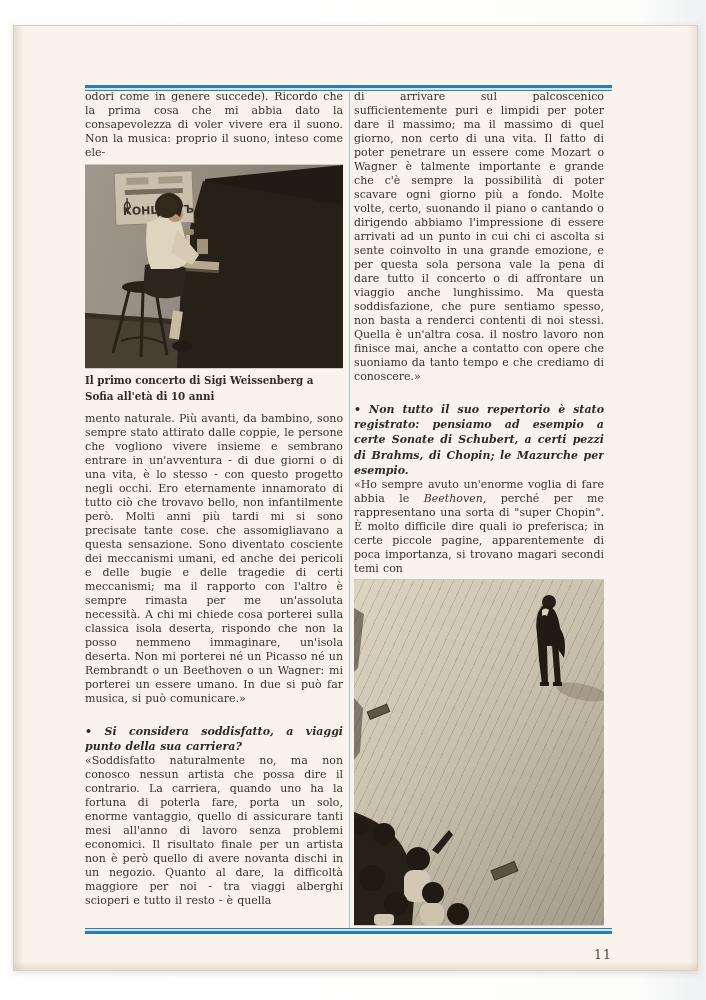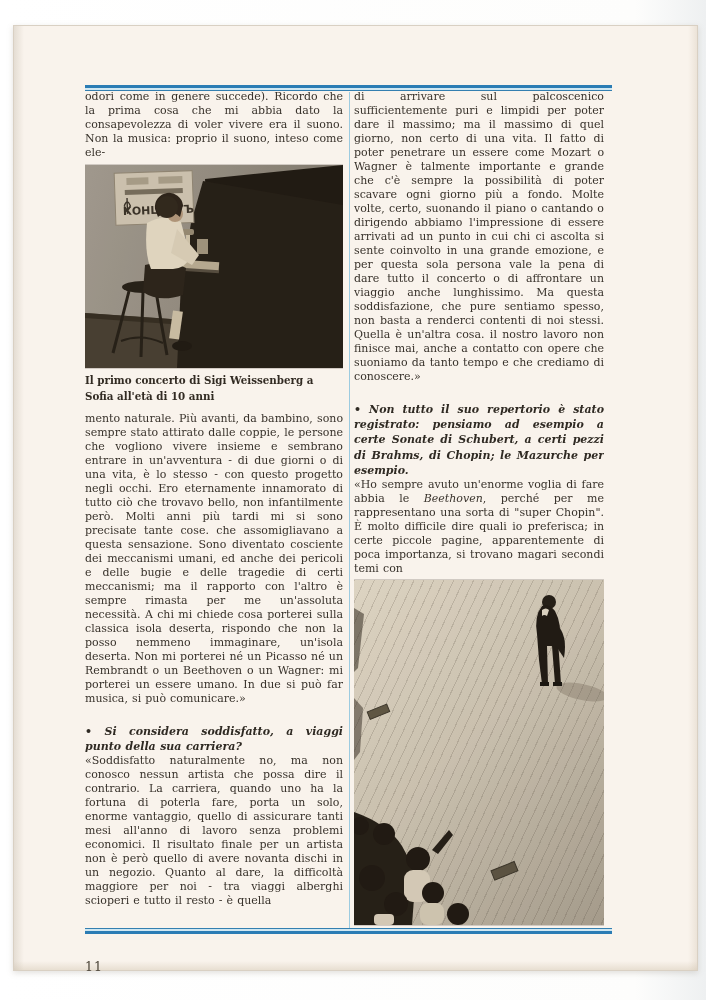--- a/index.html
+++ b/index.html
@@ -48,22 +48,22 @@
     width:250px;height:345px;
     background:
       repeating-linear-gradient(115deg, rgba(62,54,44,0.18) 0px, rgba(62,54,44,0.18) 1px, rgba(0,0,0,0) 1px, rgba(0,0,0,0) 9px),
       linear-gradient(135deg,#e0d9c9 0%,#cbc4b4 45%,#a29b8d 100%);
   }
   .photo svg{position:absolute;left:0;top:0;}
   figcaption{margin-top:4px;}
   .cap-line1{display:block;font-size:10.3px;line-height:16px;font-weight:bold;color:#322b23;}
   .cap-line2{display:block;font-size:10.3px;line-height:12.6px;font-weight:normal;color:#3a332b;}
   .page-number{
-    position:absolute;left:71px;top:921px;width:527px;text-align:left;
-    font-size:12.5px;color:#4d4539;letter-spacing:1px;margin-top:12px;
+    position:absolute;left:71px;top:921px;width:527px;text-align:right;
+    font-size:12.5px;color:#4d4539;letter-spacing:1px;
   }
   .italic{font-style:italic;}
 </style>
 </head>
 <body>
 
 <div class="page">
 
   <div class="rule rule-top"></div>
   <div class="col-divider"></div>

